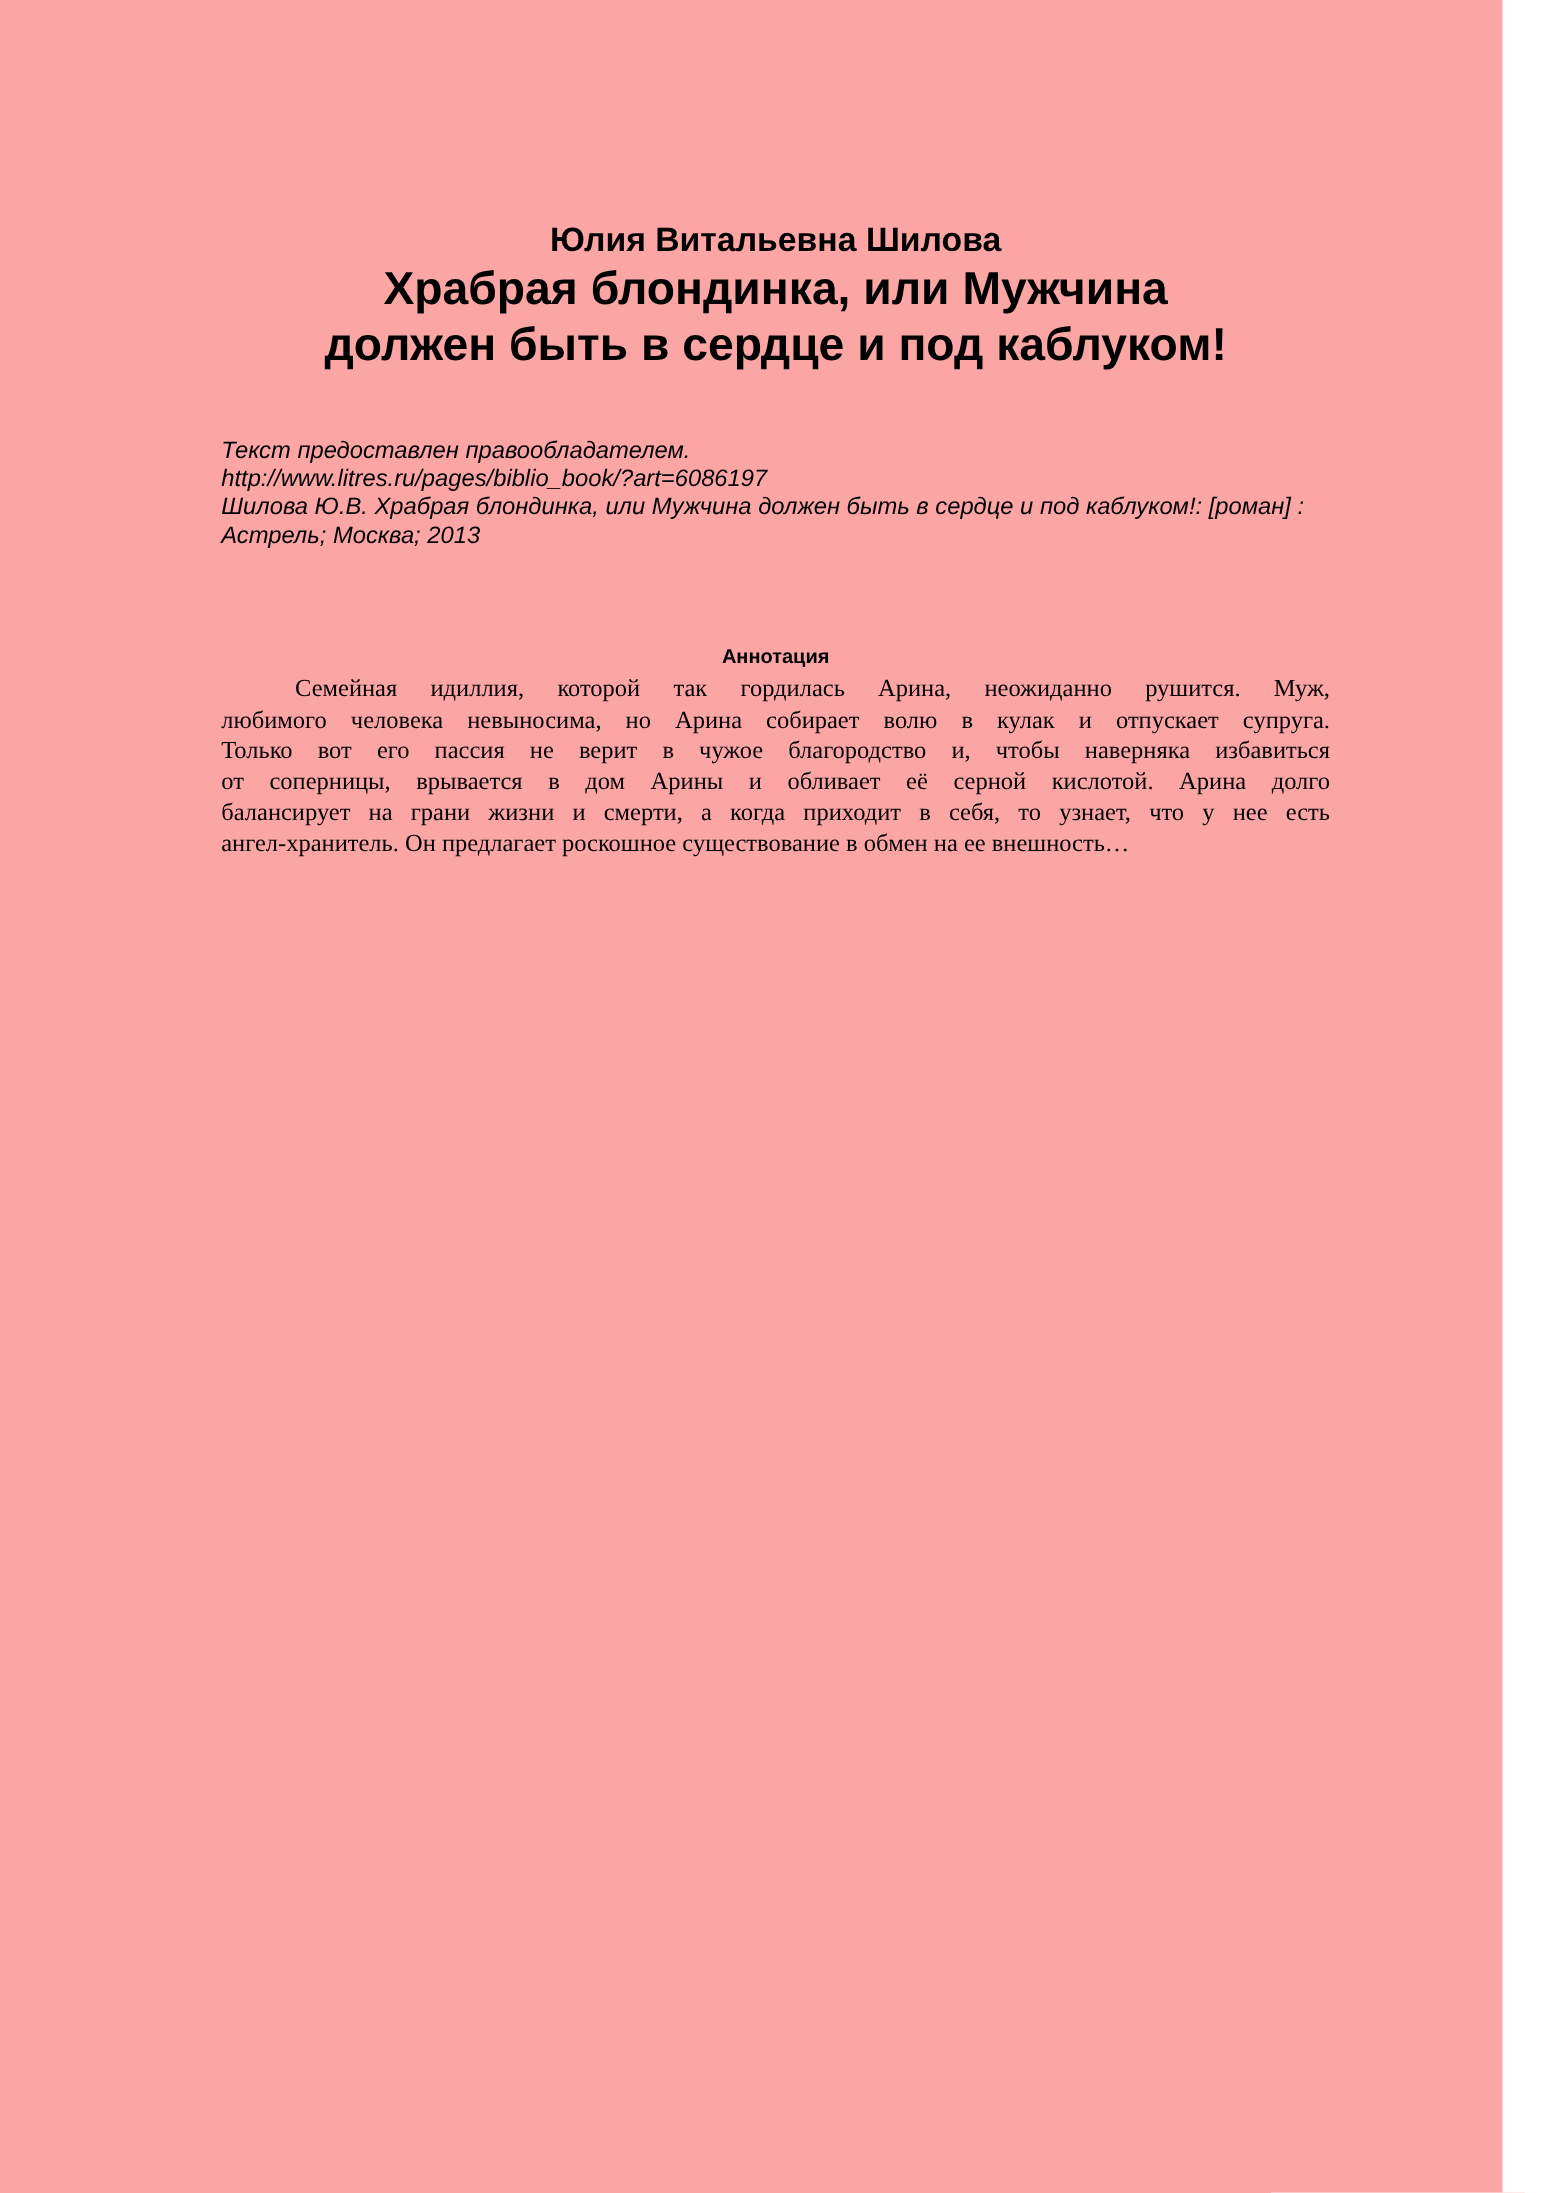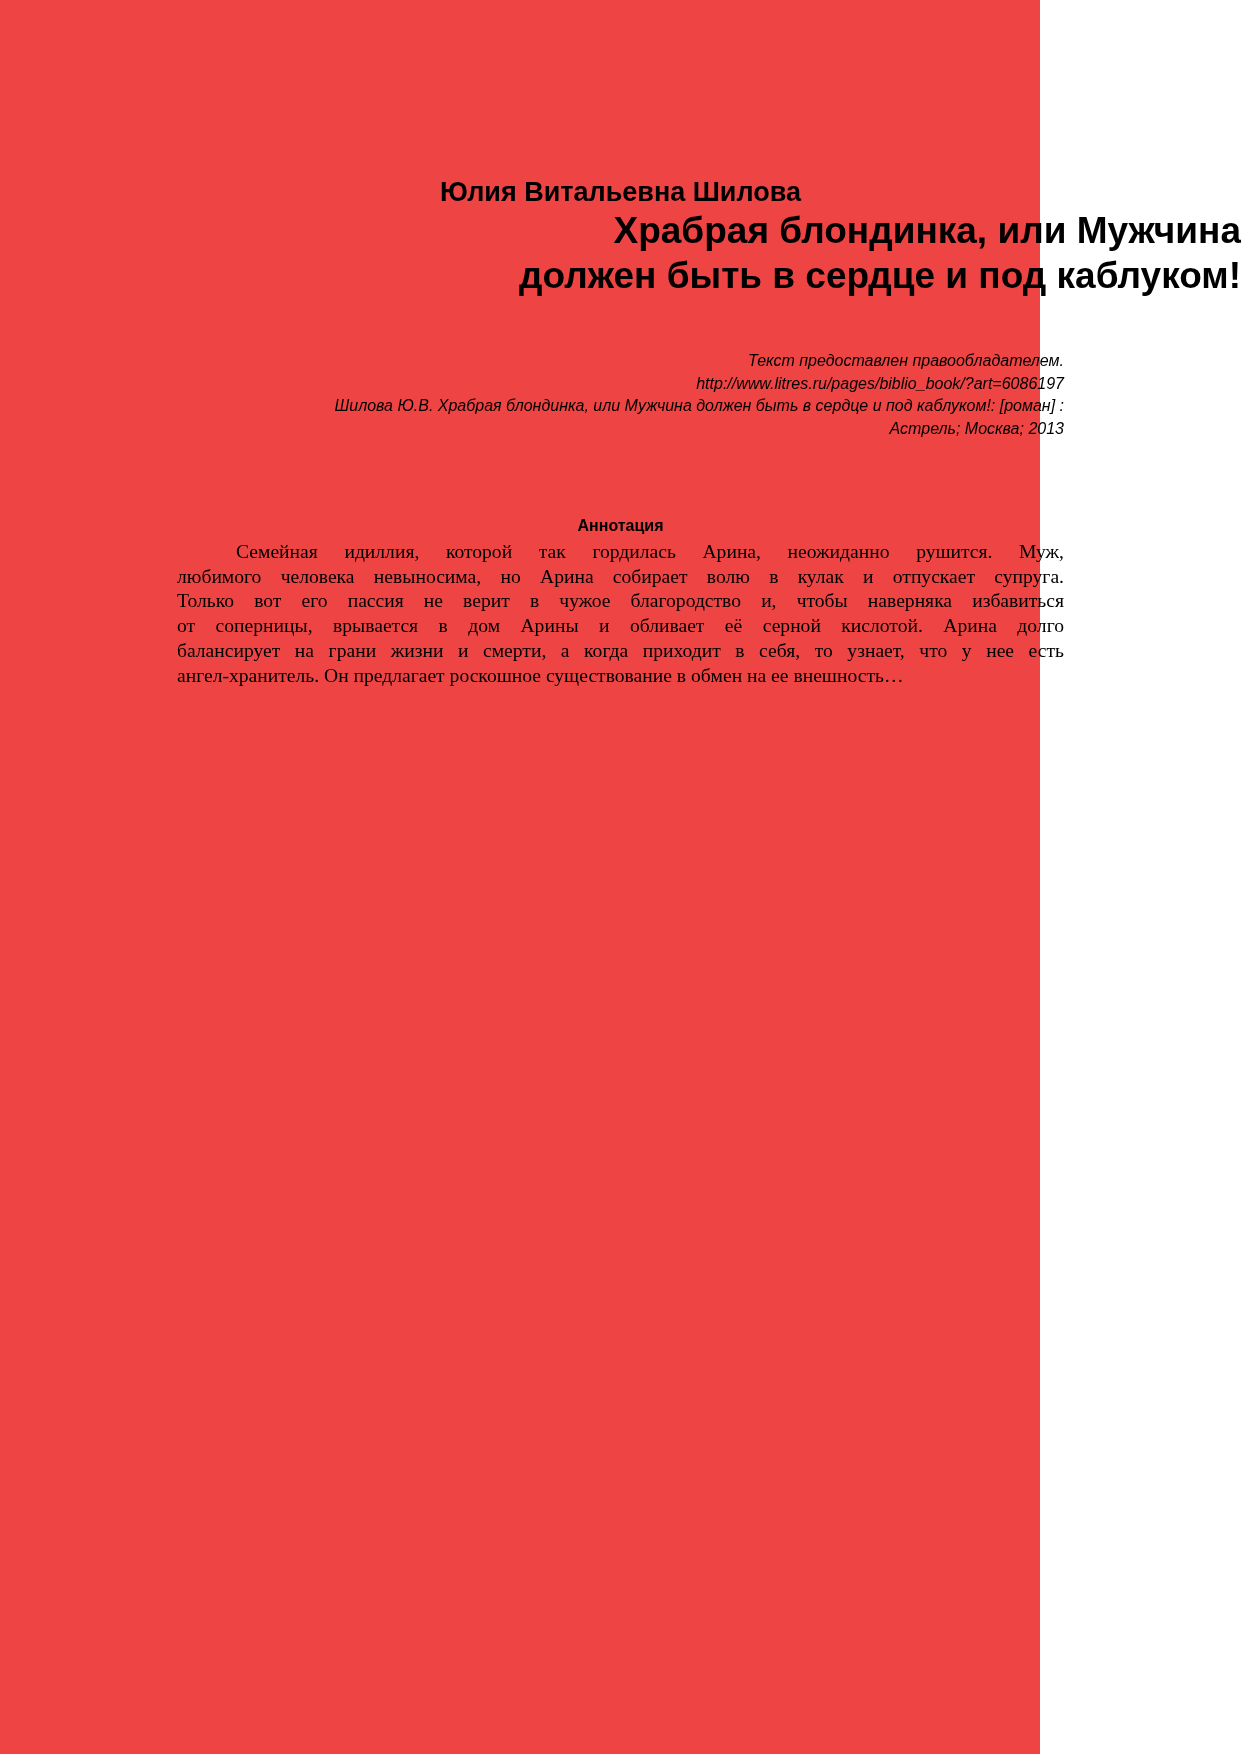--- a/index.html
+++ b/index.html
@@ -12,55 +12,54 @@
       height: 1754px;
       position: relative;
       overflow: hidden;
       color: #000000;
       font-family: "Liberation Sans", "DejaVu Sans", sans-serif;
     }
     .page {
       position: absolute;
       left: 0;
       top: 0;
-      width: 1040px;
+      width: 1202px;
       height: 1754px;
-      background: #ef4444;
+      background: #fca5a5;
     }
     .author {
       position: absolute;
       top: 176px;
       left: 0;
       width: 1241px;
       text-align: center;
       font-weight: bold;
       font-size: 27px;
       line-height: 32px;
       margin: 0;
     }
     .title {
       position: absolute;
       top: 208px;
       left: 0;
       width: 1241px;
-      text-align: right;
+      text-align: center;
       font-weight: bold;
       font-size: 37px;
       line-height: 45px;
       margin: 0;
     }
     .title span { display: block; }
     .meta {
       position: absolute;
       top: 350px;
       left: 177px;
       width: 887px;
-      text-align: right;
       font-style: italic;
-      font-size: 16px;
+      font-size: 19px;
       line-height: 22.6px;
       margin: 0;
     }
     .meta span { display: block; white-space: nowrap; }
     .annotation-heading {
       position: absolute;
       top: 512px;
       left: 177px;
       width: 887px;
       text-align: center;

